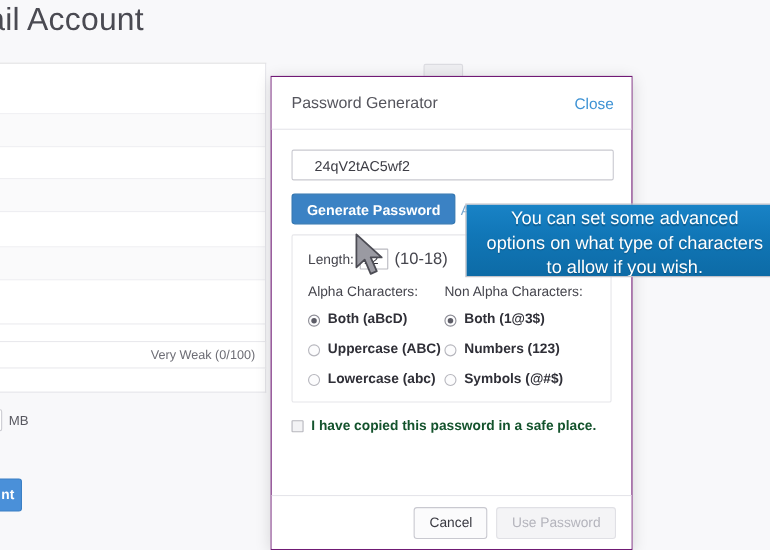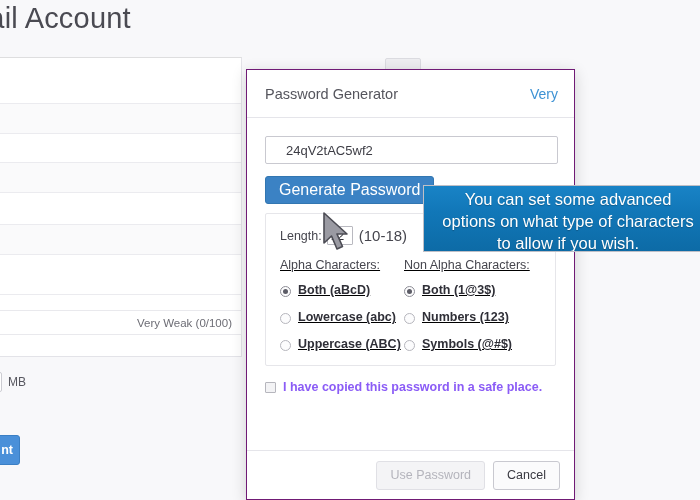--- a/index.html
+++ b/index.html
@@ -90,21 +90,21 @@
   #password-input {
     display:block; width:293px; height:28px;
     border:1px solid #c9c9d0; border-radius:2px;
     padding:0 20px; font-size:13px; color:#3d3d45;
     font-family:"Liberation Sans", sans-serif; background:#fff; outline:none;
   }
 
   #generate-btn {
     margin-top:12px; height:28px; padding:0 13px;
     background:#3b82c4; border:1px solid #3276b1; border-radius:3px;
-    color:#fff; font-size:16px; font-weight:normal; cursor:pointer;
+    color:#fff; font-size:13px; font-weight:bold; cursor:pointer;
     font-family:"Liberation Sans", sans-serif; white-space:nowrap;
   }
 
   #advanced-link {
     display:inline-block; margin-top:15px;
     font-size:12.5px; color:#7aa8cf; cursor:pointer; white-space:nowrap;
   }
 
   #advanced-panel {
     margin-top:9px; border:1px solid #e6e6ea; border-radius:2px;
@@ -113,21 +113,21 @@
 
   .length-row { display:flex; align-items:center; white-space:nowrap; }
   .length-label { font-size:12.5px; color:#46464e; margin-right:5px; }
   #length-input {
     width:26px; height:19px; border:1px solid #b9b9c0; border-radius:1px;
     font-size:12px; color:#33333b; text-align:left; padding:0 3px;
     font-family:"Liberation Sans", sans-serif; outline:none; background:#fff;
   }
   .length-hint { font-size:15px; color:#46464e; margin-left:6px; }
 
-  .char-cols { display:flex; margin-top:13px;text-decoration:underline; }
+  .char-cols { display:flex; margin-top:13px; }
   .char-col { width:50%; }
   .col-heading {
     font-size:12.5px; color:#46464e; margin-bottom:11px; white-space:nowrap;
   }
   .radio-row {
     display:flex; align-items:flex-end; margin-bottom:13px; white-space:nowrap;
   }
   .radio-row:last-child { margin-bottom:2px; }
   .radio-dot {
     width:11px; height:11px; border-radius:50%;
@@ -142,21 +142,21 @@
   .radio-label { font-size:12.5px; color:#2f2f37; font-weight:bold; }
 
   #copied-row {
     margin:0 18px; padding:14px 0 0 0;
     display:flex; align-items:center; white-space:nowrap;
   }
   #copied-box {
     width:11px; height:11px; border:1px solid #b6b6bd; background:#f3f3f5;
     margin-right:7px; flex:none; border-radius:1px;
   }
-  #copied-label { font-size:12.5px; color:#8b5cf6; font-weight:bold; }
+  #copied-label { font-size:12.5px; color:#14532d; font-weight:bold; }
 
   #modal-footer {
     position:absolute; left:0; right:0; bottom:0; height:49px;
     border-top:1px solid #e5e5ea; background:#fff;
     display:flex; align-items:center; justify-content:flex-end;
     padding-right:14px; gap:8px;
   }
   .footer-btn {
     height:29px; padding:0 13px; border-radius:3px;
     font-size:12.5px; font-family:"Liberation Sans", sans-serif;
@@ -223,21 +223,21 @@
     <span>nt</span>
   </div>
 
   <div id="bg-ghost-btn"></div>
 </div>
 
 <div id="modal">
 
   <div id="modal-header">
     <div id="modal-title">Password Generator</div>
-    <div id="modal-close">Very</div>
+    <div id="modal-close">Close</div>
   </div>
 
   <div id="modal-body">
 
     <input id="password-input" type="text" value="24qV2tAC5wf2" placeholder="Password" style="">
     
 
     <button id="generate-btn">Generate Password</button>
 
     <div id="advanced-link">Advanced Options »</div>
@@ -254,25 +254,25 @@
 
         <div class="char-col">
           <div class="col-heading">Alpha Characters:</div>
 
           <div class="radio-row">
             <span class="radio-dot checked"></span>
             <span class="radio-label">Both (aBcD)</span>
           </div>
           <div class="radio-row">
             <span class="radio-dot"></span>
+            <span class="radio-label">Uppercase (ABC)</span>
+          </div>
+          <div class="radio-row">
+            <span class="radio-dot"></span>
             <span class="radio-label">Lowercase (abc)</span>
-          </div>
-          <div class="radio-row">
-            <span class="radio-dot"></span>
-            <span class="radio-label">Uppercase (ABC)</span>
           </div>
         </div>
 
         <div class="char-col">
           <div class="col-heading">Non Alpha Characters:</div>
 
           <div class="radio-row">
             <span class="radio-dot checked"></span>
             <span class="radio-label">Both (1@3$)</span>
           </div>
@@ -289,22 +289,22 @@
       </div>
     </div>
   </div>
 
   <div id="copied-row">
     <span id="copied-box"></span>
     <span id="copied-label">I have copied this password in a safe place.</span>
   </div>
 
   <div id="modal-footer">
+    <button id="cancel-btn" class="footer-btn">Cancel</button>
     <button id="use-password-btn" class="footer-btn">Use Password</button>
-    <button id="cancel-btn" class="footer-btn">Cancel</button>
   </div>
 </div>
 
 <div id="tooltip">
   <div>You can set some advanced</div>
   <div>options on what type of characters</div>
   <div>to allow if you wish.</div>
 </div>
 
 <svg id="cursor" viewBox="0 0 30 42">

